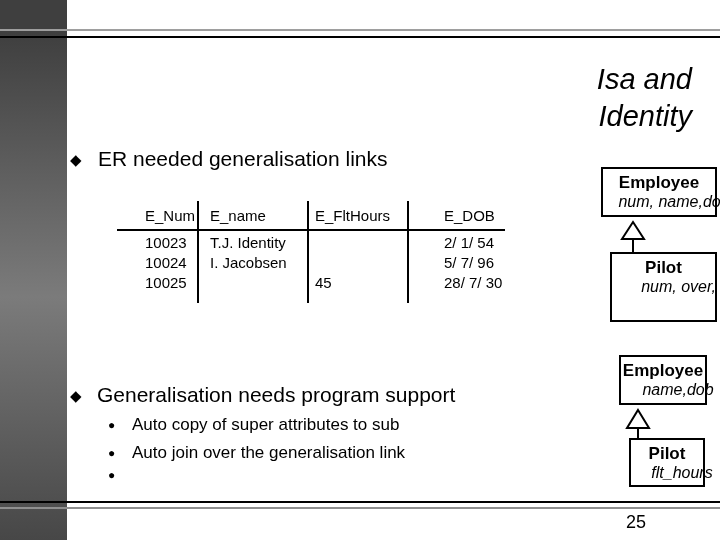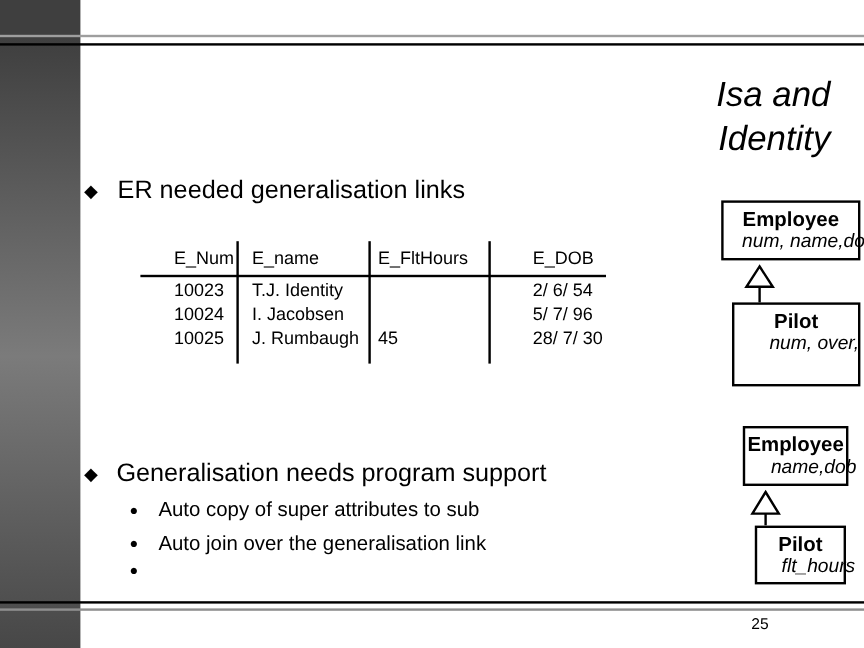--- a/index.html
+++ b/index.html
@@ -67,21 +67,21 @@
     display: flex;
     flex-direction: column;
     align-items: center;
     padding-top: 3px;
     margin-left: 25px;
   }
   .ename { font-weight: bold; font-size: 17px; line-height: 21px; white-space: nowrap; }
   .eattrs { font-style: italic; font-size: 16px; line-height: 17px; white-space: nowrap; padding-left: 30px; }
   .isa-svg { position: absolute; }
 
-  .page-number { position: absolute; left: 626px; top: 512px; font-size: 13px; }
+  .page-number { position: absolute; left: 626px; top: 512px; font-size: 18px; }
 </style>
 </head>
 <body>
 
 <div class="slide">
 
   <div class="side-bar"></div>
   <div class="rule rule-top-gray"></div>
   <div class="rule rule-top-black"></div>
   <div class="rule rule-bottom-black"></div>
@@ -104,29 +104,28 @@
     <div class="hline"></div>
 
     <span class="tc tcol1 trowh">E_Num</span>
     <span class="tc tcol2 trowh">E_name</span>
     <span class="tc tcol3 trowh">E_FltHours</span>
     <span class="tc tcol4 trowh">E_DOB</span>
 
     <span class="tc tcol1 trow1">10023</span>
     <span class="tc tcol2 trow1">T.J. Identity</span>
     <span class="tc tcol3 trow1"></span>
-    <span class="tc tcol4 trow1">2/ 6/ 54</span>
+    <span class="tc tcol4 trow1">2/ 1/ 54</span>
 
     <span class="tc tcol1 trow2">10024</span>
     <span class="tc tcol2 trow2">I. Jacobsen</span>
     <span class="tc tcol3 trow2"></span>
     <span class="tc tcol4 trow2">5/ 7/ 96</span>
 
     <span class="tc tcol1 trow3">10025</span>
-    <span class="tc tcol2 trow3">J. Rumbaugh</span>
     <span class="tc tcol3 trow3">45</span>
     <span class="tc tcol4 trow3">28/ 7/ 30</span>
   </div>
 
   <div class="ebox" style="left:576px; top:167px; width:116px; height:50px;">
     <div class="ename">Employee</div>
     <div class="eattrs">num, name,dob</div>
   </div>
   <svg class="isa-svg" style="left:620px; top:220px;" width="26" height="34" viewBox="0 0 26 34">
     <line x1="13" y1="19" x2="13" y2="33" stroke="#000" stroke-width="2"></line>

